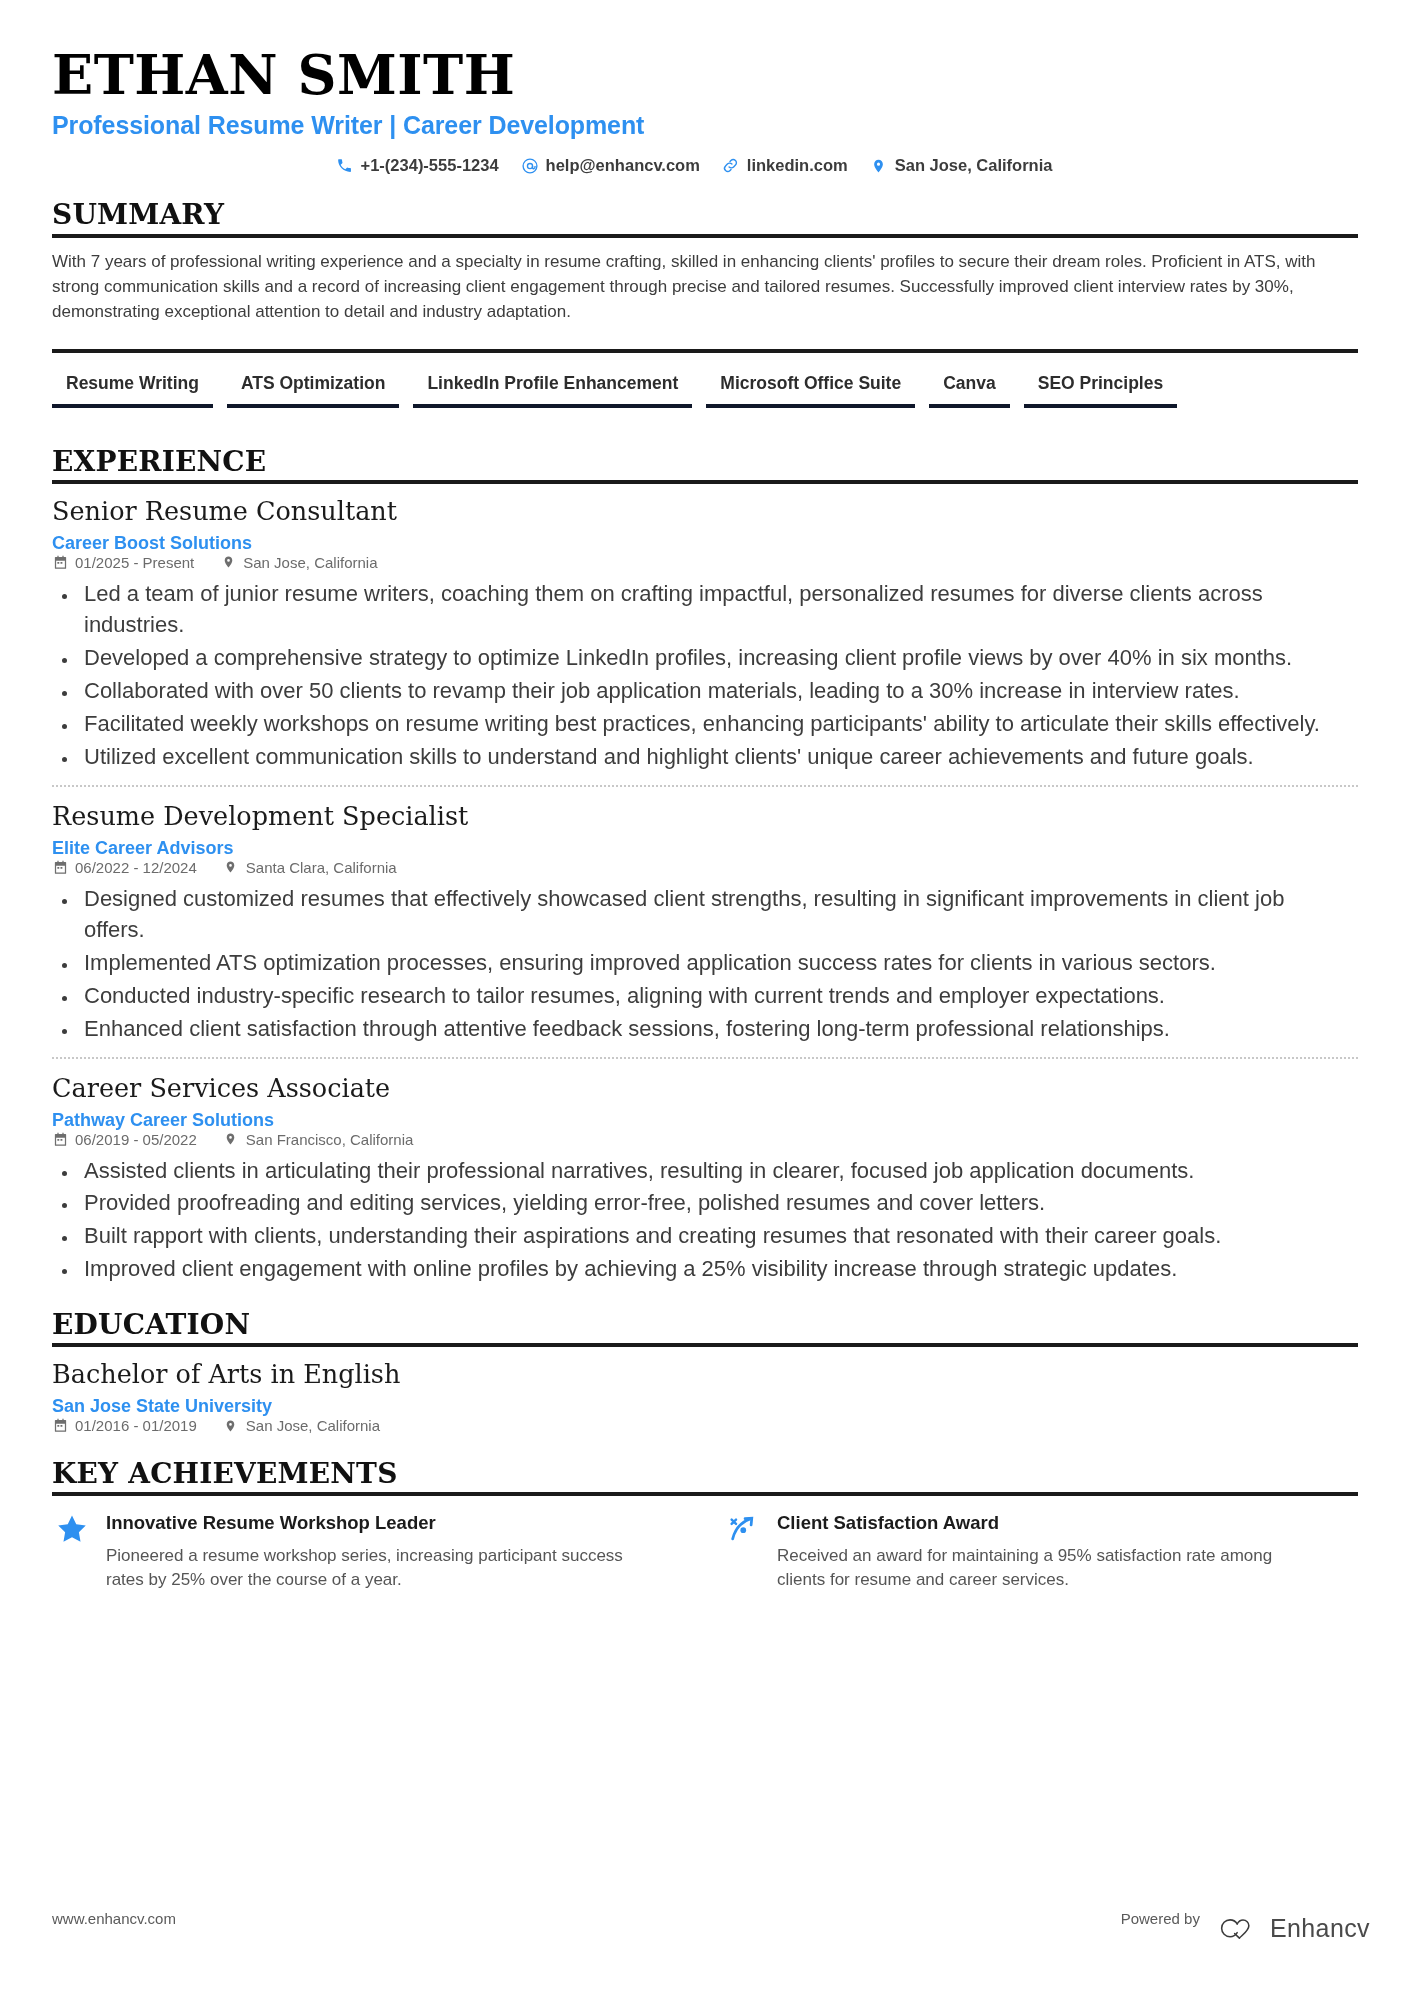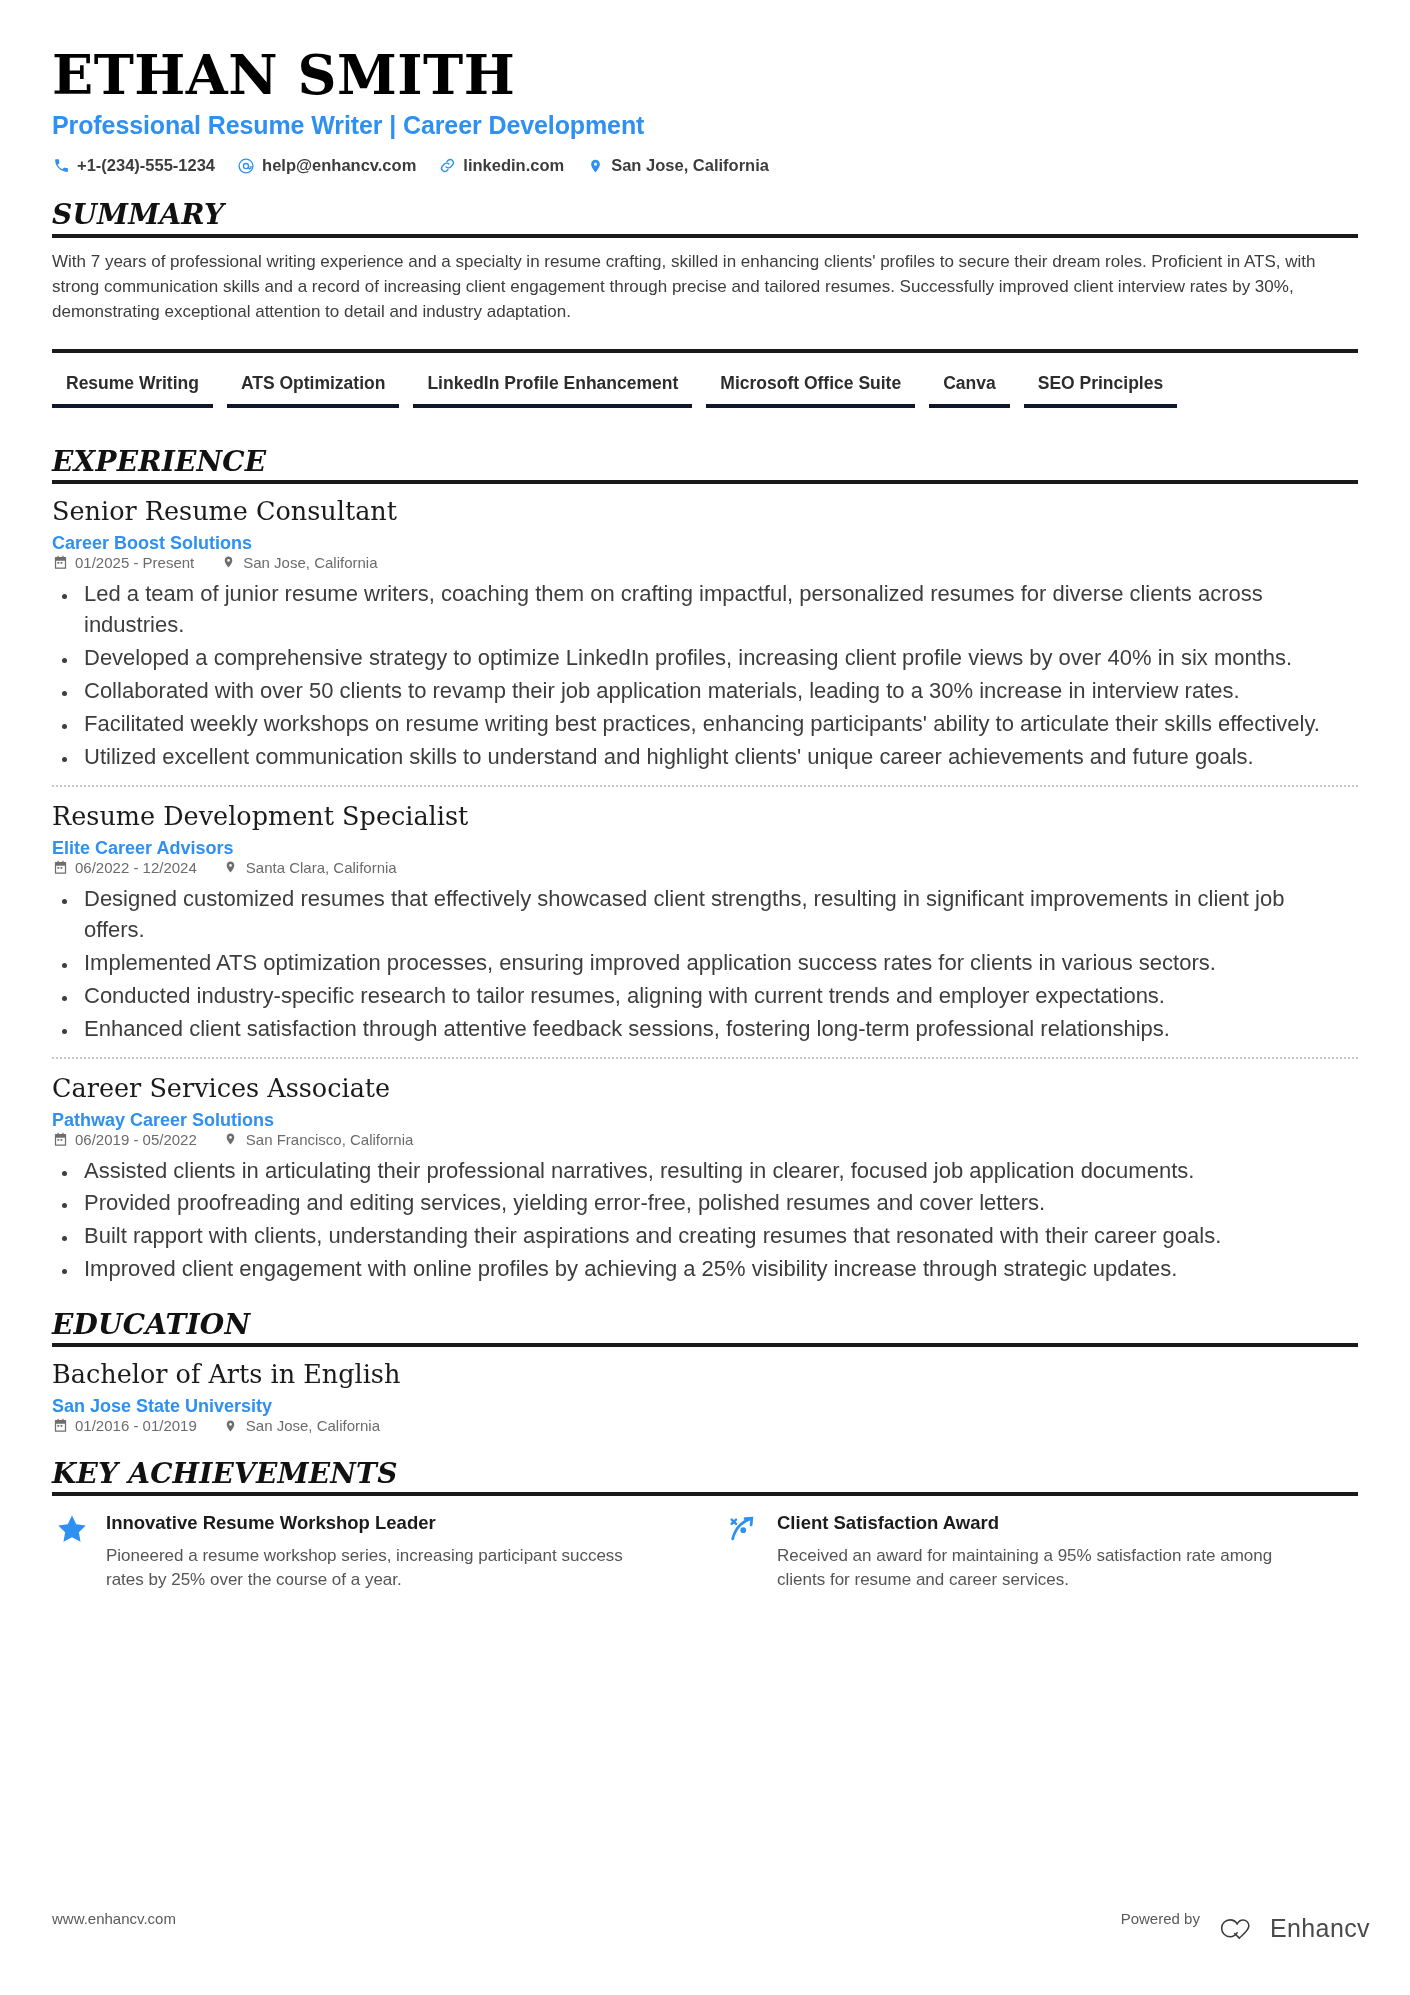--- a/index.html
+++ b/index.html
@@ -42,20 +42,21 @@
     margin-top: 7px;
     letter-spacing: -0.1px;
   }
 
   .contact-row {
     display: flex;
     align-items: center;
     flex-wrap: wrap;
     margin-top: 16px;
     gap: 0px;
+    justify-content: center;
   }
 
   .contact-item {
     display: flex;
     align-items: center;
     font-size: 16.5px;
     font-weight: bold;
     color: #3c3c3c;
     margin-right: 22px;
     white-space: nowrap;
@@ -75,21 +76,20 @@
   
   .section { margin-top: 24px; }
 
   .section-title {
     font-family: "DejaVu Serif", "Liberation Serif", serif;
     font-weight: bold;
     font-size: 28px;
     color: #111111;
     letter-spacing: 0.2px;
     line-height: 1.12;
-    font-style: italic;
   }
 
   .section-rule {
     height: 4px;
     background: #1a1a1a;
     margin-top: 3px;
   }
 
   
   .summary-text {

